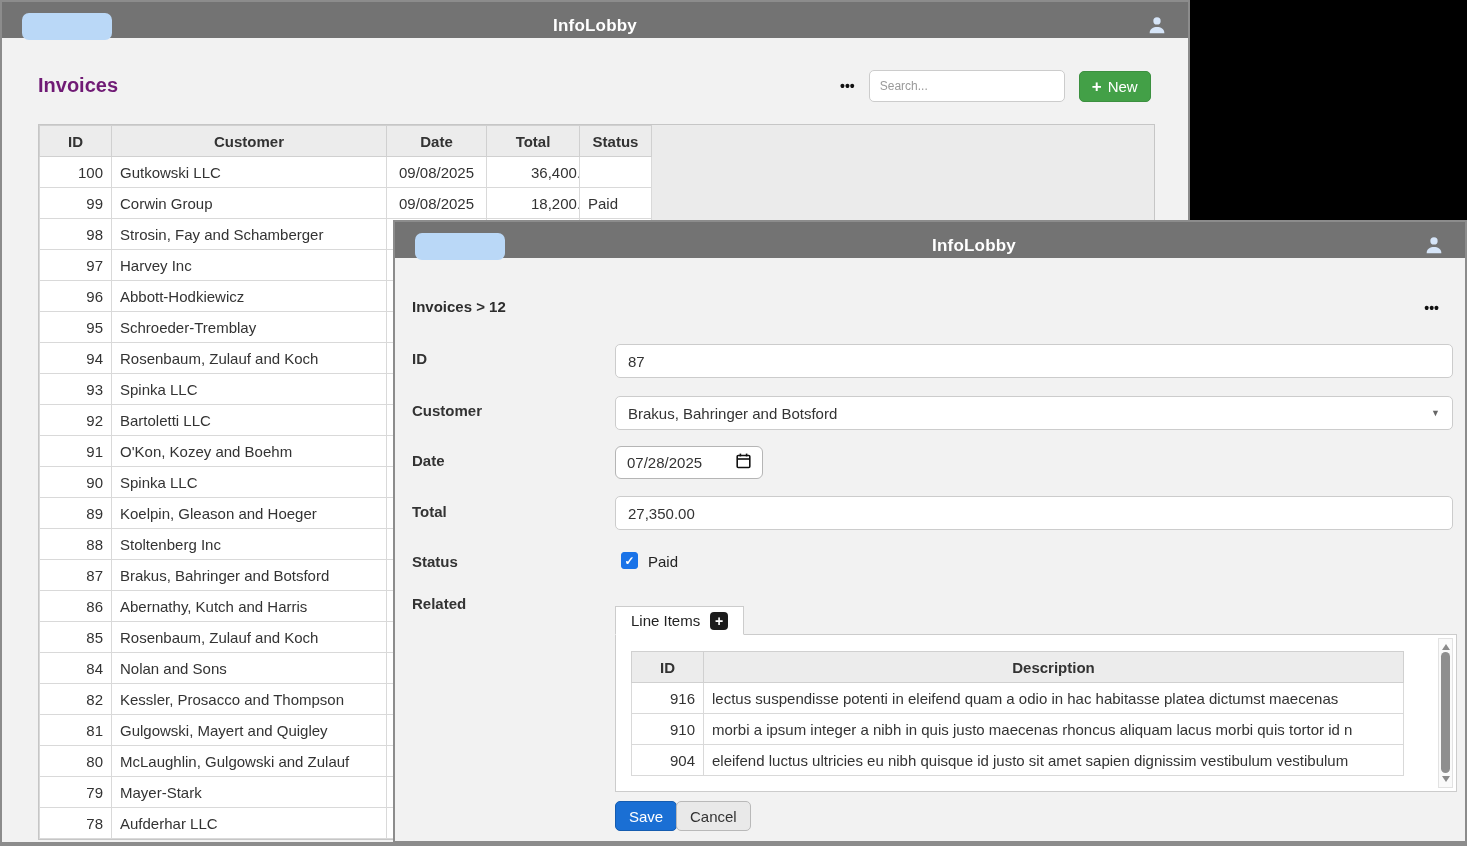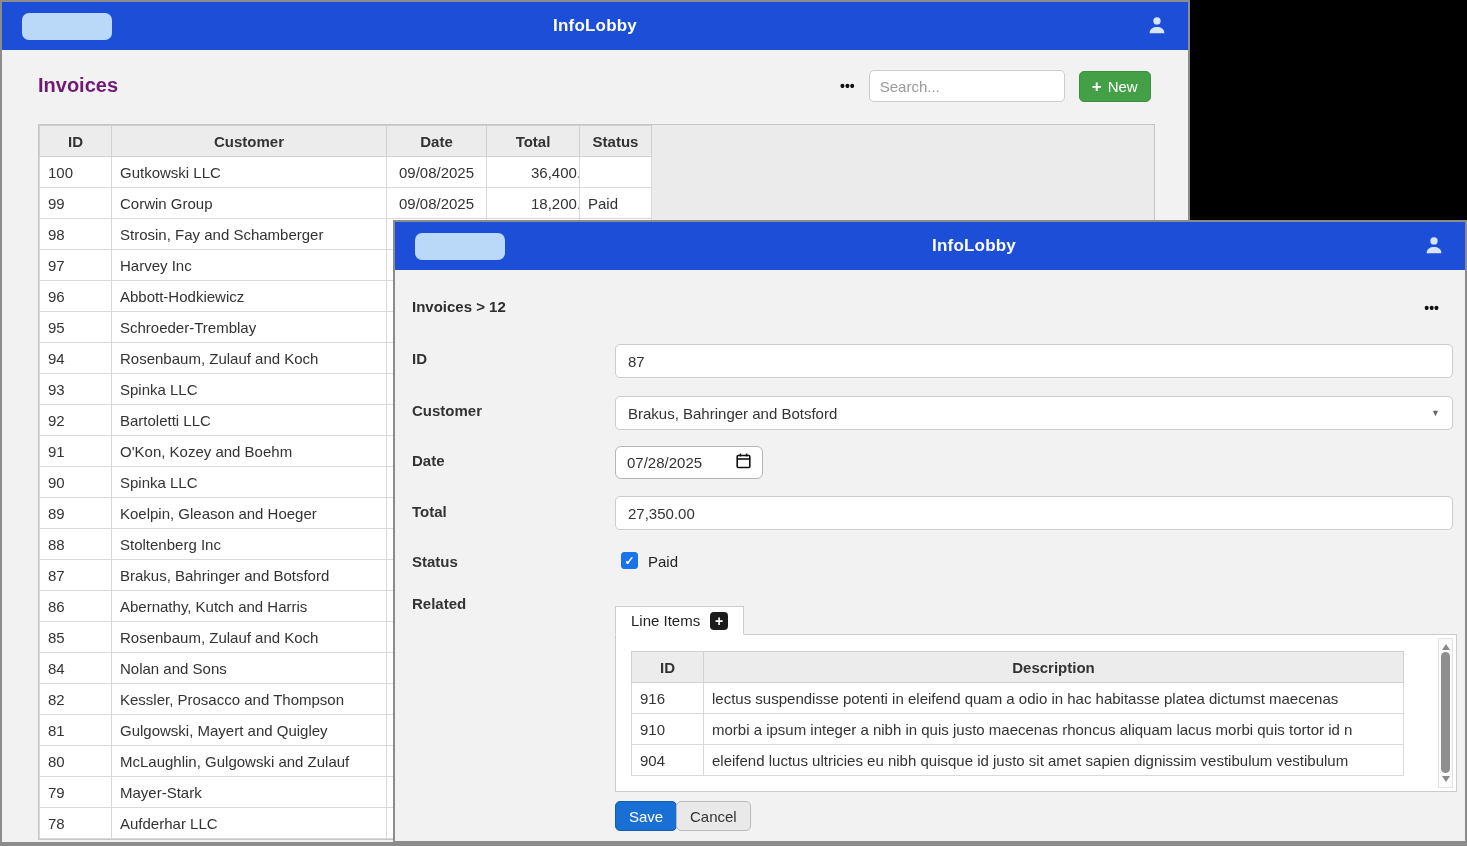--- a/index.html
+++ b/index.html
@@ -5,48 +5,48 @@
   * { margin:0; padding:0; }
   html,body { width:1467px; height:846px; }
   body { background:#000; overflow:hidden; position:relative;
          font-family:"Liberation Sans", sans-serif; }
 
   .window { position:absolute; background:#f2f2f2; box-sizing:border-box;
             border:2px solid #8c8c8c; overflow:hidden; }
   #list-window   { left:0; top:0; width:1190px; height:846px; border-bottom-width:4px; }
   #detail-window { left:393px; top:220px; width:1074px; height:626px; z-index:10; border-bottom-width:5px; }
 
-  .titlebar { position:absolute; left:0; top:0; right:0; height:48px; background:#1d4ed8;text-decoration:underline; }
+  .titlebar { position:absolute; left:0; top:0; right:0; height:36px; background:#737373;text-decoration:underline; }
   .logo-pill { position:absolute; left:20px; top:11px; width:90px; height:27px;
                border-radius:7px; background:#bad8f7; }
   .app-title { position:absolute; left:0; right:0; top:14px; text-align:center;
                color:#fff; font-size:17px; font-weight:bold; letter-spacing:.2px; }
   #detail-window .app-title { left:88px; }
   .user-icon { position:absolute; right:20px; top:12px; width:22px; height:22px; cursor:pointer; }
 
   
   .page-title { position:absolute; left:36px; top:72px; font-size:20px; font-weight:bold; color:#701a75; }
   .list-actions { position:absolute; left:838px; top:68px; display:flex; align-items:center; gap:14px; }
   .ellipsis { font-size:14px; font-weight:bold; color:#111; letter-spacing:0px; cursor:pointer; }
   .search { width:196px; height:32px; box-sizing:border-box; border:1px solid #ccc; border-radius:5px;
-            padding:0 10px; font-size:15px; color:#333; background:#fff; font-family:inherit; }
+            padding:0 10px; font-size:12px; color:#333; background:#fff; font-family:inherit; }
   .search::placeholder { color:#9a9a9a; }
   .btn-new { height:31px; background:#43a047; border:1px solid #3c9040; border-radius:5px;
              color:#fff; font-size:15px; padding:0 12px; display:flex; align-items:center;
              gap:6px; cursor:pointer; font-family:inherit; }
   .btn-new .plus { font-size:17px; font-weight:bold; line-height:1; }
 
   .table-wrap { position:absolute; left:36px; top:122px; width:1117px;
                 background:#ebebeb; border:1px solid #c6c6c6; box-sizing:border-box; }
   table.grid { border-collapse:collapse; font-size:15px; color:#333; table-layout:fixed; }
   .grid th { background:#ececec; font-weight:bold; text-align:center;
              border:1px solid #d0d0d0; padding:5px 8px; height:20px; overflow:hidden; }
   .grid td { border:1px solid #d9d9d9; background:#fff; padding:5px 8px; height:20px; overflow:hidden; }
   .main-grid { width:612px; }
-  td.c-id    { }
+  td.c-id    { text-align:right; }
   td.c-cust  { text-align:left; white-space:nowrap; }
   td.c-date  { text-align:center; }
   td.c-total { text-align:right; padding-right:10px;padding-left:44px; }
   td.c-stat  { text-align:left; }
 
   
   .breadcrumb { position:absolute; left:17px; top:76px; font-size:15px; font-weight:bold; color:#2e2e2e; }
   .detail-ellipsis { position:absolute; right:26px; top:78px; }
 
   .lbl { position:absolute; left:17px; font-size:15px; font-weight:bold; color:#333; }

